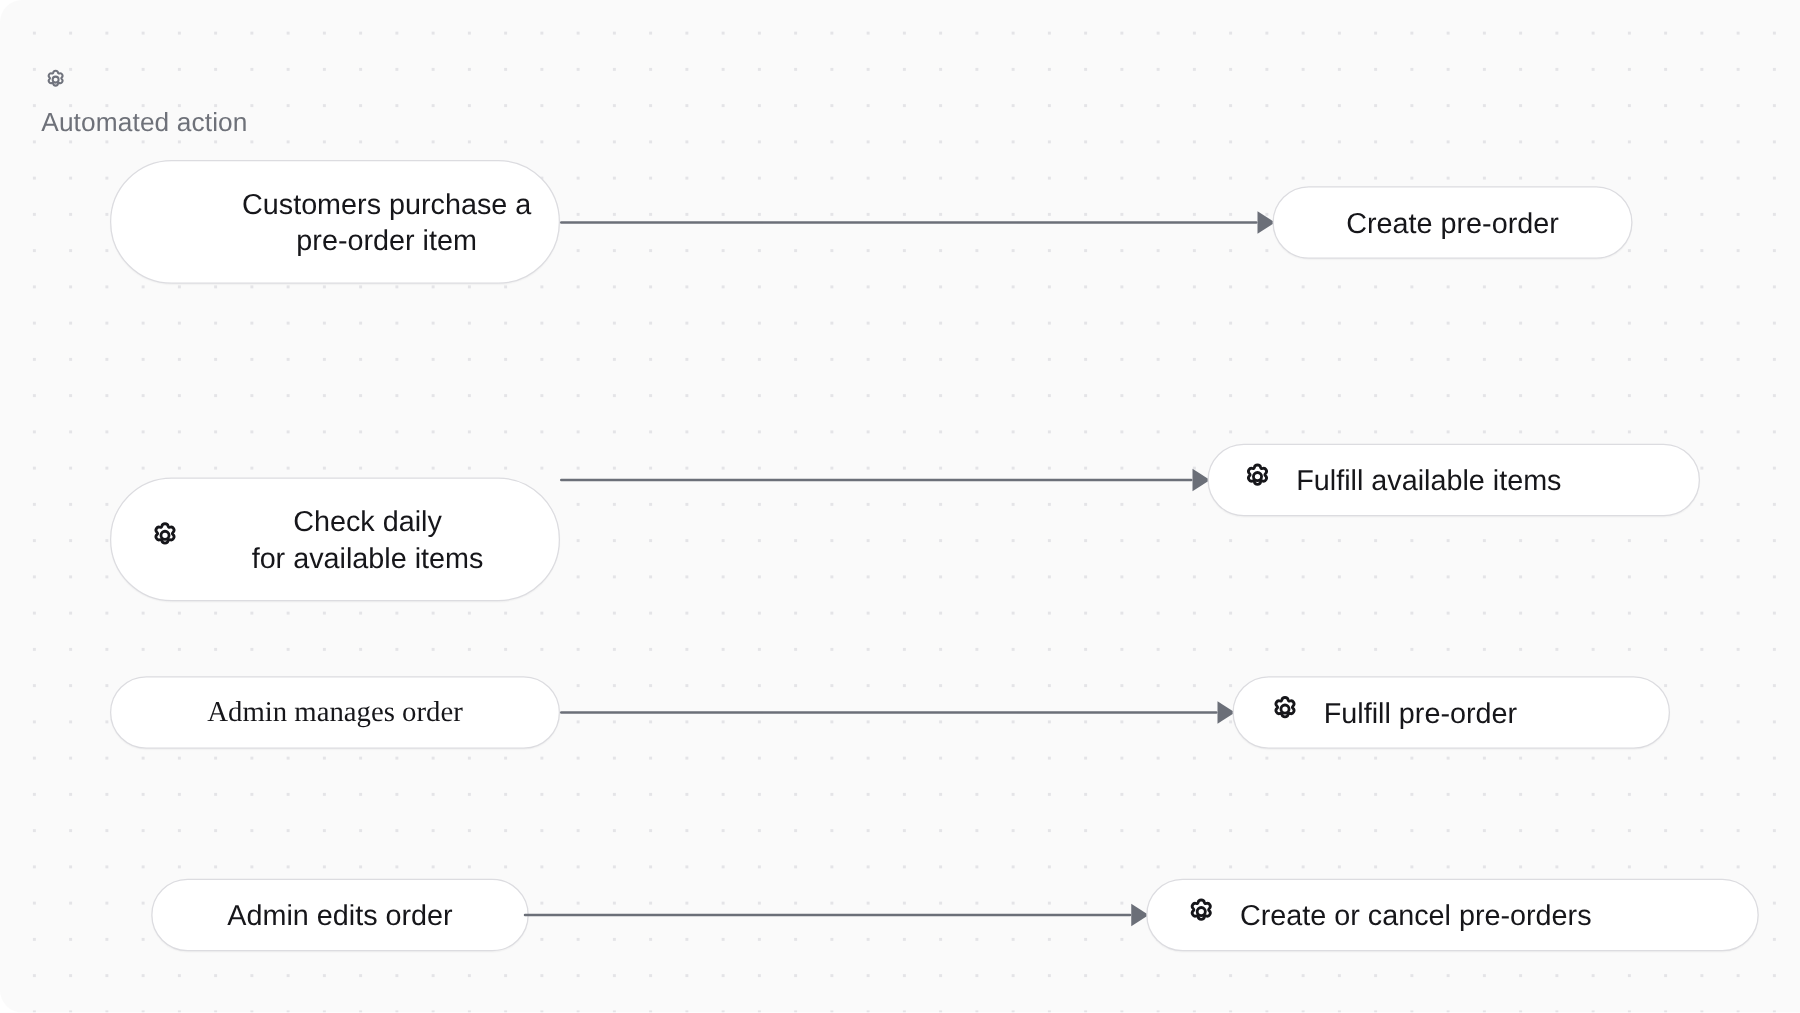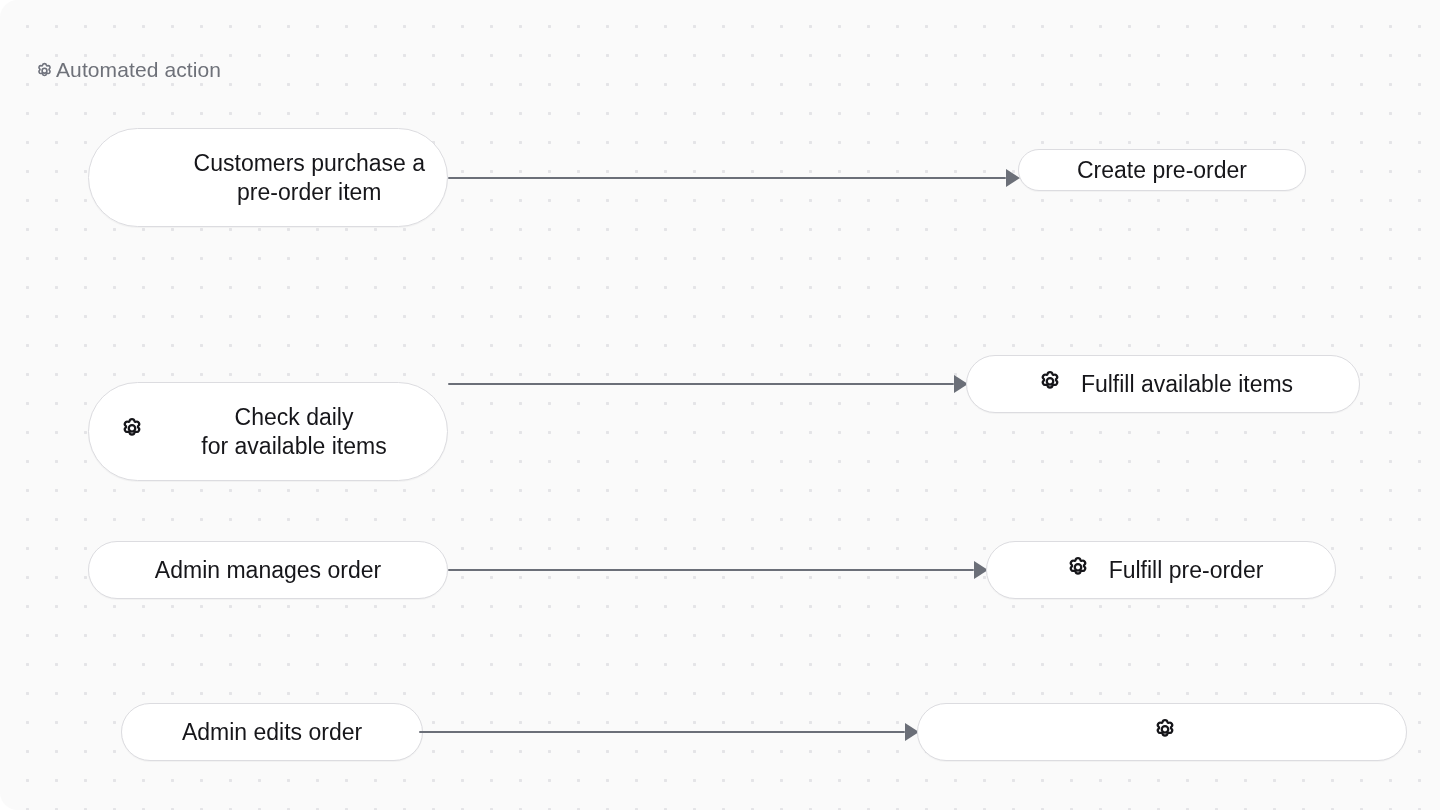--- a/index.html
+++ b/index.html
@@ -30,23 +30,24 @@
     border-bottom-left-radius: 18px;
     overflow: hidden;
   }
 
   
   #legend {
     position: absolute;
     left: 33px;
     top: 52px;
     display: flex;
-    align-items: flex-end;
-    gap: 0;
+    align-items: flex-start;
+    gap: 12px;
     height: 30px;
+    flex-direction: column;
   }
   #legend .legend-label {
     font-size: 21px;
     color: #6e7179;
     letter-spacing: 0.1px;
     white-space: nowrap;
   }
   .gear-grey { display: block; }
 
   
@@ -61,21 +62,21 @@
     justify-content: center;
     gap: 16px;
     color: #16161a;
     font-size: 23px;
     line-height: 1.22;
     text-align: center;
     box-shadow: 0 1px 1px rgba(20,20,30,0.035);
     padding: 0 22px;
   }
   .node .node-label { white-space: pre-line; }
-  .node.has-icon { justify-content: center; }
+  .node.has-icon { justify-content: flex-start; }
   .node.has-icon.two-line { justify-content: flex-start; }
   .node .node-icon { flex: 0 0 auto; display: block; }
 
   
   .edge { position: absolute; }
   .edge .edge-line {
     position: absolute;
     left: 0;
     top: 50%;
     transform: translateY(-50%);
@@ -112,21 +113,21 @@
   <div class="node two-line" style="left:88px; top:128px; width:360px; height:99px;justify-content:flex-end;">
     <span class="node-label">Customers purchase a
 pre-order item</span>
   </div>
 
   <div class="edge" style="left:448px; top:158px; width:572px; height:40px;">
     <div class="edge-line" style="width:558px;"></div>
     <div class="edge-head" style="left:558px;"></div>
   </div>
 
-  <div class="node" style="left:1018px; top:149px; width:288px; height:42px;">
+  <div class="node" style="left:1018px; top:149px; width:288px; height:58px;">
     <span class="node-label">Create pre-order</span>
   </div>
 
   <div class="node has-icon two-line" style="left:88px; top:334px; width:360px; height:99px; padding-left:28px;margin-top:48px;">
     <span class="node-icon">
       <svg width="30" height="30" viewBox="0 0 24 24" fill="none">
         <path d="M12 2.6c-1.0 0-1.85.72-2.0 1.66-.08.5-.6.79-1.07.6-.88-.36-1.92-.06-2.42.8-.5.86-.28 1.93.47 2.53.4.32.4.93 0 1.25-.75.6-.97 1.67-.47 2.53.5.86 1.54 1.16 2.42.8.47-.19.99.1 1.07.6.15.94 1.0 1.66 2.0 1.66s1.85-.72 2.0-1.66c.08-.5.6-.79 1.07-.6.88.36 1.92.06 2.42-.8.5-.86.28-1.93-.47-2.53-.4-.32-.4-.93 0-1.25.75-.6.97-1.67.47-2.53-.5-.86-1.54-1.16-2.42-.8-.47.19-.99-.1-1.07-.6-.15-.94-1.0-1.66-2.0-1.66z" stroke="#16161a" stroke-width="1.8" stroke-linejoin="round" transform="translate(0,2.2)"></path>
         <circle cx="12" cy="12.2" r="2.6" stroke="#16161a" stroke-width="1.8"></circle>
       </svg>
     </span>
@@ -142,21 +143,21 @@
   <div class="node has-icon" style="left:966px; top:355px; width:394px; height:58px; padding-left:24px;">
     <span class="node-icon">
       <svg width="30" height="30" viewBox="0 0 24 24" fill="none">
         <path d="M12 2.6c-1.0 0-1.85.72-2.0 1.66-.08.5-.6.79-1.07.6-.88-.36-1.92-.06-2.42.8-.5.86-.28 1.93.47 2.53.4.32.4.93 0 1.25-.75.6-.97 1.67-.47 2.53.5.86 1.54 1.16 2.42.8.47-.19.99.1 1.07.6.15.94 1.0 1.66 2.0 1.66s1.85-.72 2.0-1.66c.08-.5.6-.79 1.07-.6.88.36 1.92.06 2.42-.8.5-.86.28-1.93-.47-2.53-.4-.32-.4-.93 0-1.25.75-.6.97-1.67.47-2.53-.5-.86-1.54-1.16-2.42-.8-.47.19-.99-.1-1.07-.6-.15-.94-1.0-1.66-2.0-1.66z" stroke="#16161a" stroke-width="1.8" stroke-linejoin="round" transform="translate(0,2.2)"></path>
         <circle cx="12" cy="12.2" r="2.6" stroke="#16161a" stroke-width="1.8"></circle>
       </svg>
     </span>
     <span class="node-label">Fulfill available items</span>
   </div>
 
-  <div class="node" style="left:88px; top:541px; width:360px; height:58px;">
+  <div class="node" style="left:88px; top:541px; width:360px; height:58px;font-family:Liberation Serif, serif;">
     <span class="node-label">Admin manages order</span>
   </div>
 
   <div class="edge" style="left:448px; top:550px; width:540px; height:40px;">
     <div class="edge-line" style="width:526px;"></div>
     <div class="edge-head" style="left:526px;"></div>
   </div>
 
   <div class="node has-icon" style="left:986px; top:541px; width:350px; height:58px; padding-left:26px;">
     <span class="node-icon">
@@ -177,15 +178,16 @@
     <div class="edge-head" style="left:486px;"></div>
   </div>
 
   <div class="node has-icon" style="left:917px; top:703px; width:490px; height:58px; padding-left:28px;">
     <span class="node-icon">
       <svg width="30" height="30" viewBox="0 0 24 24" fill="none">
         <path d="M12 2.6c-1.0 0-1.85.72-2.0 1.66-.08.5-.6.79-1.07.6-.88-.36-1.92-.06-2.42.8-.5.86-.28 1.93.47 2.53.4.32.4.93 0 1.25-.75.6-.97 1.67-.47 2.53.5.86 1.54 1.16 2.42.8.47-.19.99.1 1.07.6.15.94 1.0 1.66 2.0 1.66s1.85-.72 2.0-1.66c.08-.5.6-.79 1.07-.6.88.36 1.92.06 2.42-.8.5-.86.28-1.93-.47-2.53-.4-.32-.4-.93 0-1.25.75-.6.97-1.67.47-2.53-.5-.86-1.54-1.16-2.42-.8-.47.19-.99-.1-1.07-.6-.15-.94-1.0-1.66-2.0-1.66z" stroke="#16161a" stroke-width="1.8" stroke-linejoin="round" transform="translate(0,2.2)"></path>
         <circle cx="12" cy="12.2" r="2.6" stroke="#16161a" stroke-width="1.8"></circle>
       </svg>
     </span>
+    <span class="node-label">Create or cancel pre-orders</span>
   </div>
 
 </div>
 
 </body></html>

